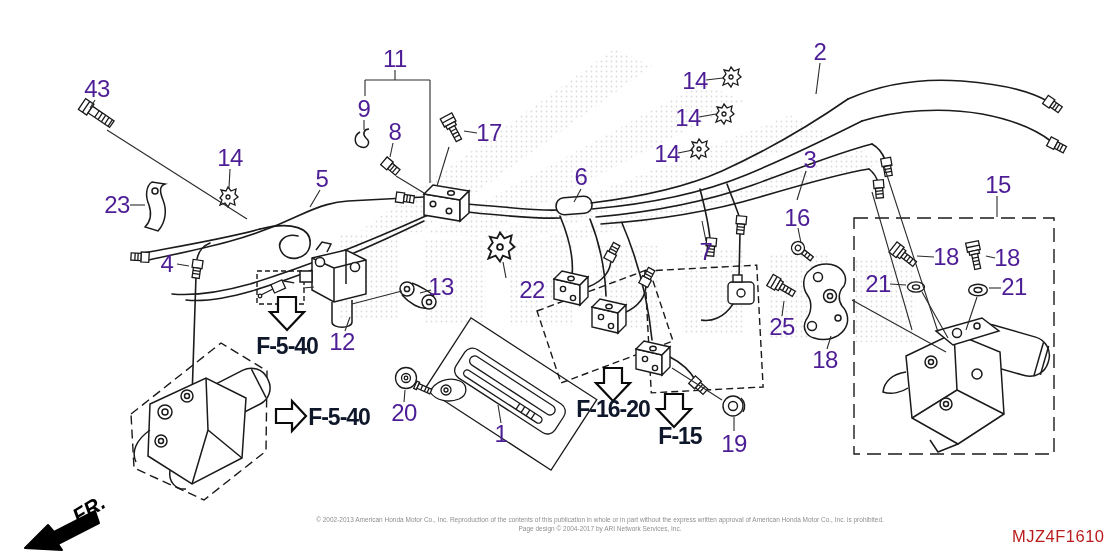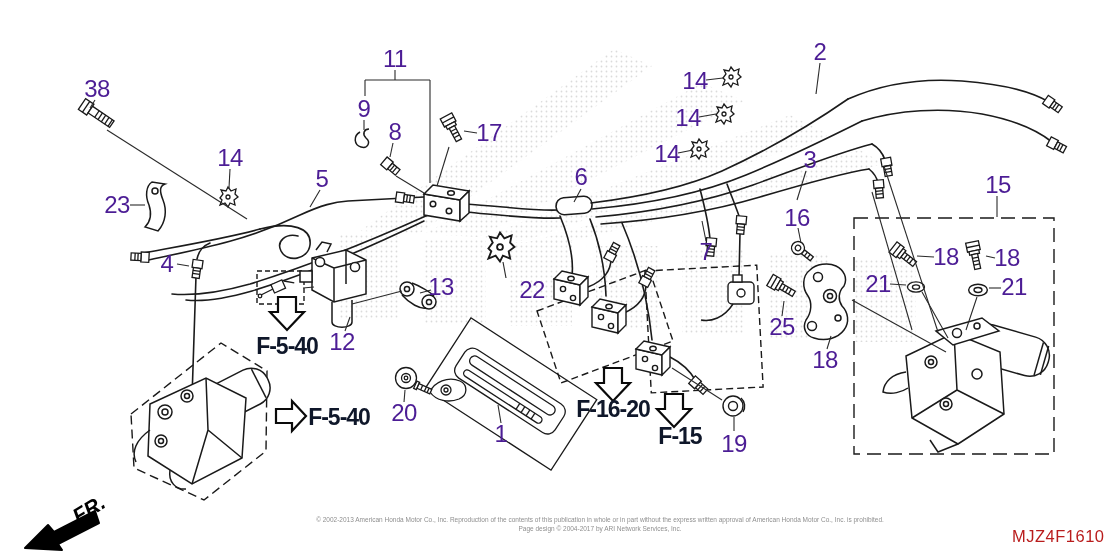--- a/index.html
+++ b/index.html
@@ -353,21 +353,21 @@
   <use href="#g-darrow" transform="translate(674,394)"></use>
   <path d="M276,409 L292,409 L292,401 L306,416 L292,431 L292,423 L276,423 Z" fill="#fff" stroke="#0a0a0a" stroke-width="2.2"></path>
 
   <g>
     <polygon points="95,511 54,532 48,525 25,548 62,550 58,544 99,523" fill="#000" stroke="#000" stroke-width="2" stroke-linejoin="round"></polygon>
     <text transform="translate(78,524) rotate(-31)" font-family="Liberation Sans, sans-serif" font-size="21" font-weight="bold" font-style="italic" fill="#000">FR.</text>
   </g>
 </svg>
 
 <div id="callout-layer">
-      <div class="callout" style="left: 97px; top: 89px;">38</div>
+      <div class="callout" style="left: 97px; top: 89px;">43</div>
       <div class="callout" style="left: 117px; top: 205px;">23</div>
       <div class="callout" style="left: 230px; top: 158px;">14</div>
       <div class="callout" style="left: 167px; top: 264px;">4</div>
       <div class="callout" style="left: 322px; top: 179px;">5</div>
       <div class="callout" style="left: 395px; top: 59px;">11</div>
       <div class="callout" style="left: 364px; top: 109px;">9</div>
       <div class="callout" style="left: 395px; top: 132px;">8</div>
       <div class="callout" style="left: 489px; top: 133px; text-align: center;">17</div>
       <div class="callout" style="left: 581px; top: 177px;">6</div>
       <div class="callout" style="left: 667px; top: 154px;">14</div>

